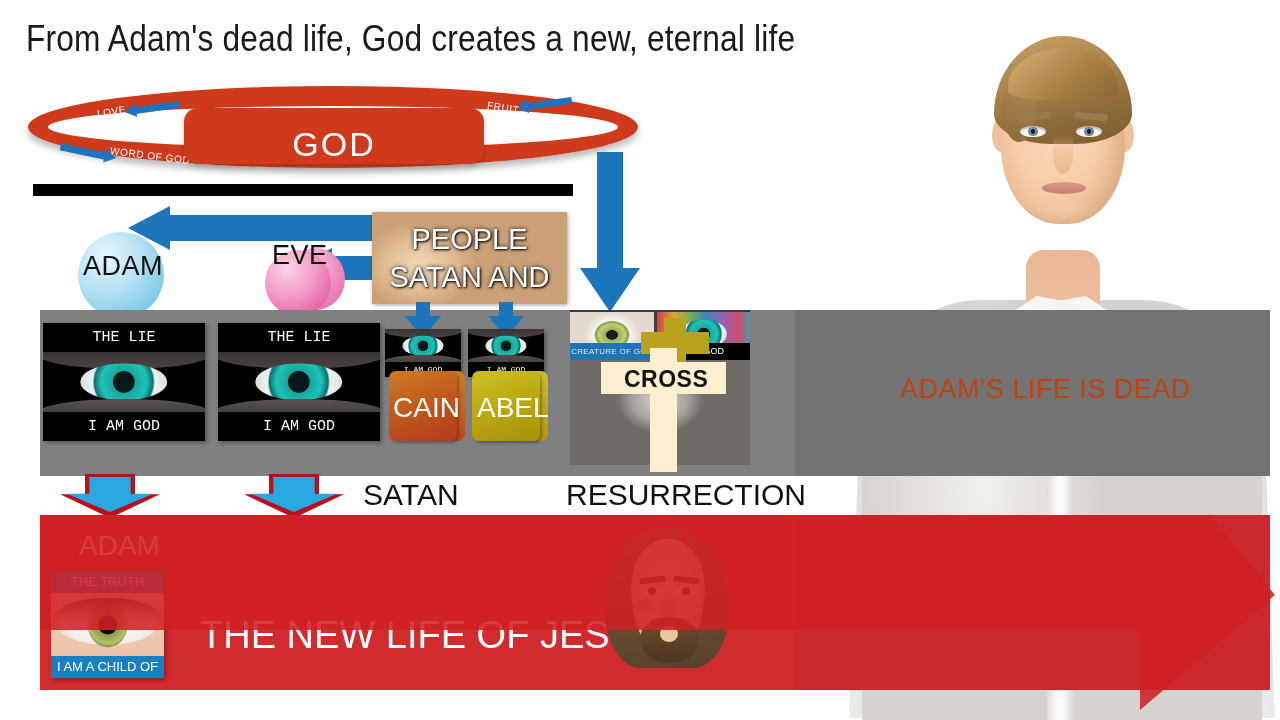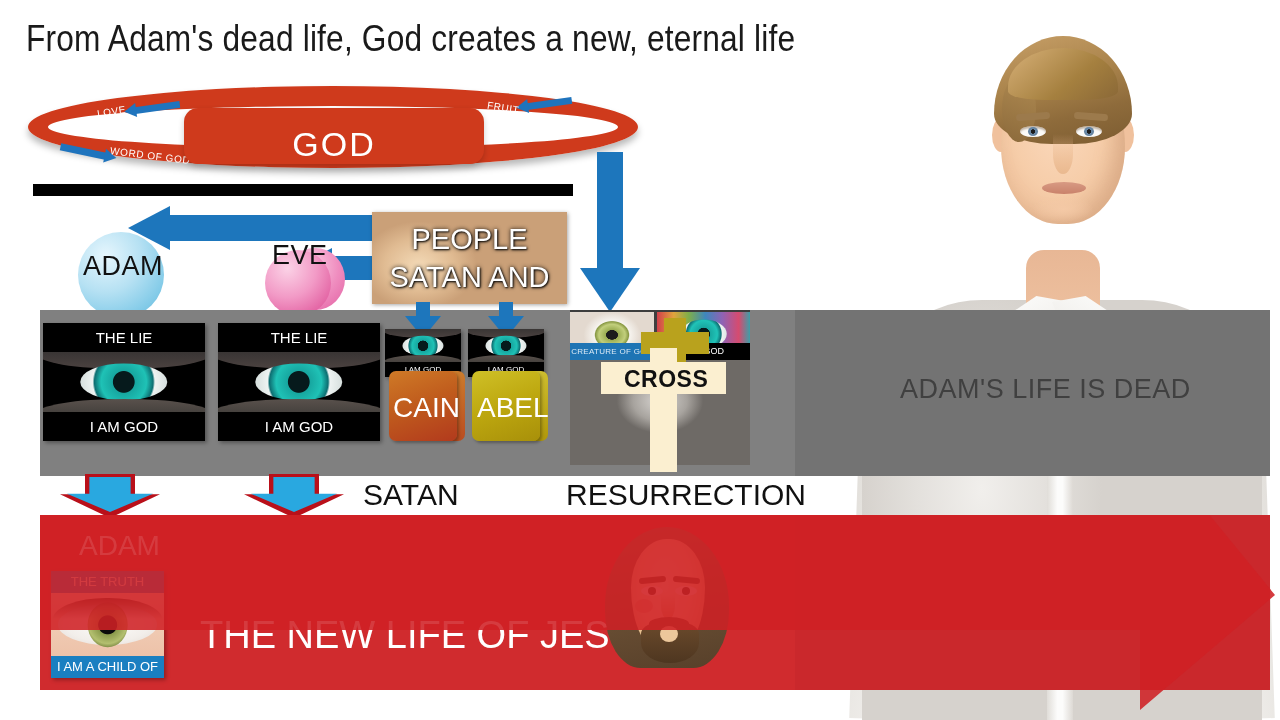--- a/index.html
+++ b/index.html
@@ -162,26 +162,26 @@
     font-size:29px;line-height:38px;color:#fff;
     text-shadow:0 0 4px rgba(0,0,0,.85),1px 1px 2px rgba(0,0,0,.9);}
 
   
   .greyband{position:absolute;left:40px;top:310px;width:1230px;height:166px;
     background:#808080;}
   .greyband-ov{position:absolute;left:795px;top:310px;width:475px;height:166px;
     background:rgba(112,112,112,.78);}
   .dead-lbl{position:absolute;left:900px;top:374px;
     font-family:"Liberation Sans Narrow","Liberation Sans",sans-serif;
-    font-size:27px;color:#404040;letter-spacing:.5px;}
+    font-size:27px;color:#c2410c;letter-spacing:.5px;}
 
   
   .card{position:absolute;box-shadow:2px 2px 4px rgba(0,0,0,.35);overflow:hidden;background:#000;}
   .card-top,.card-bot{position:absolute;left:0;width:100%;background:#000;color:#fff;
-    font-family:Liberation Sans, sans-serif;text-align:center;}
+    font-family:Liberation Mono, monospace;text-align:center;}
   .eye-art{position:absolute;left:0;width:100%;overflow:hidden;
     background:
       radial-gradient(ellipse 30% 46% at 50% 50%, #0e3f45 0%, #12araw 0%),
       linear-gradient(90deg,#e3572b 0%,#e8a93c 12%,#7fae4a 24%,#4e8fc0 38%,#8e63b5 52%,#d64b6f 66%,#e0b43e 80%,#4fa0a8 100%);
   }
   .eye-art .ball{position:absolute;left:50%;top:50%;transform:translate(-50%,-50%);
     width:54%;height:62%;border-radius:50%;
     background:radial-gradient(circle,#061a1c 0%,#061a1c 22%,#17a7a0 24%,#1fc2b6 48%,#0d6f72 62%,#eef3f2 66%,#cfd9d7 100%);}
   .eye-art .lidT{position:absolute;left:-4%;top:-22%;width:108%;height:50%;border-radius:0 0 50% 50%;
     background:linear-gradient(180deg,#2b2b2b,#4b4240);}

